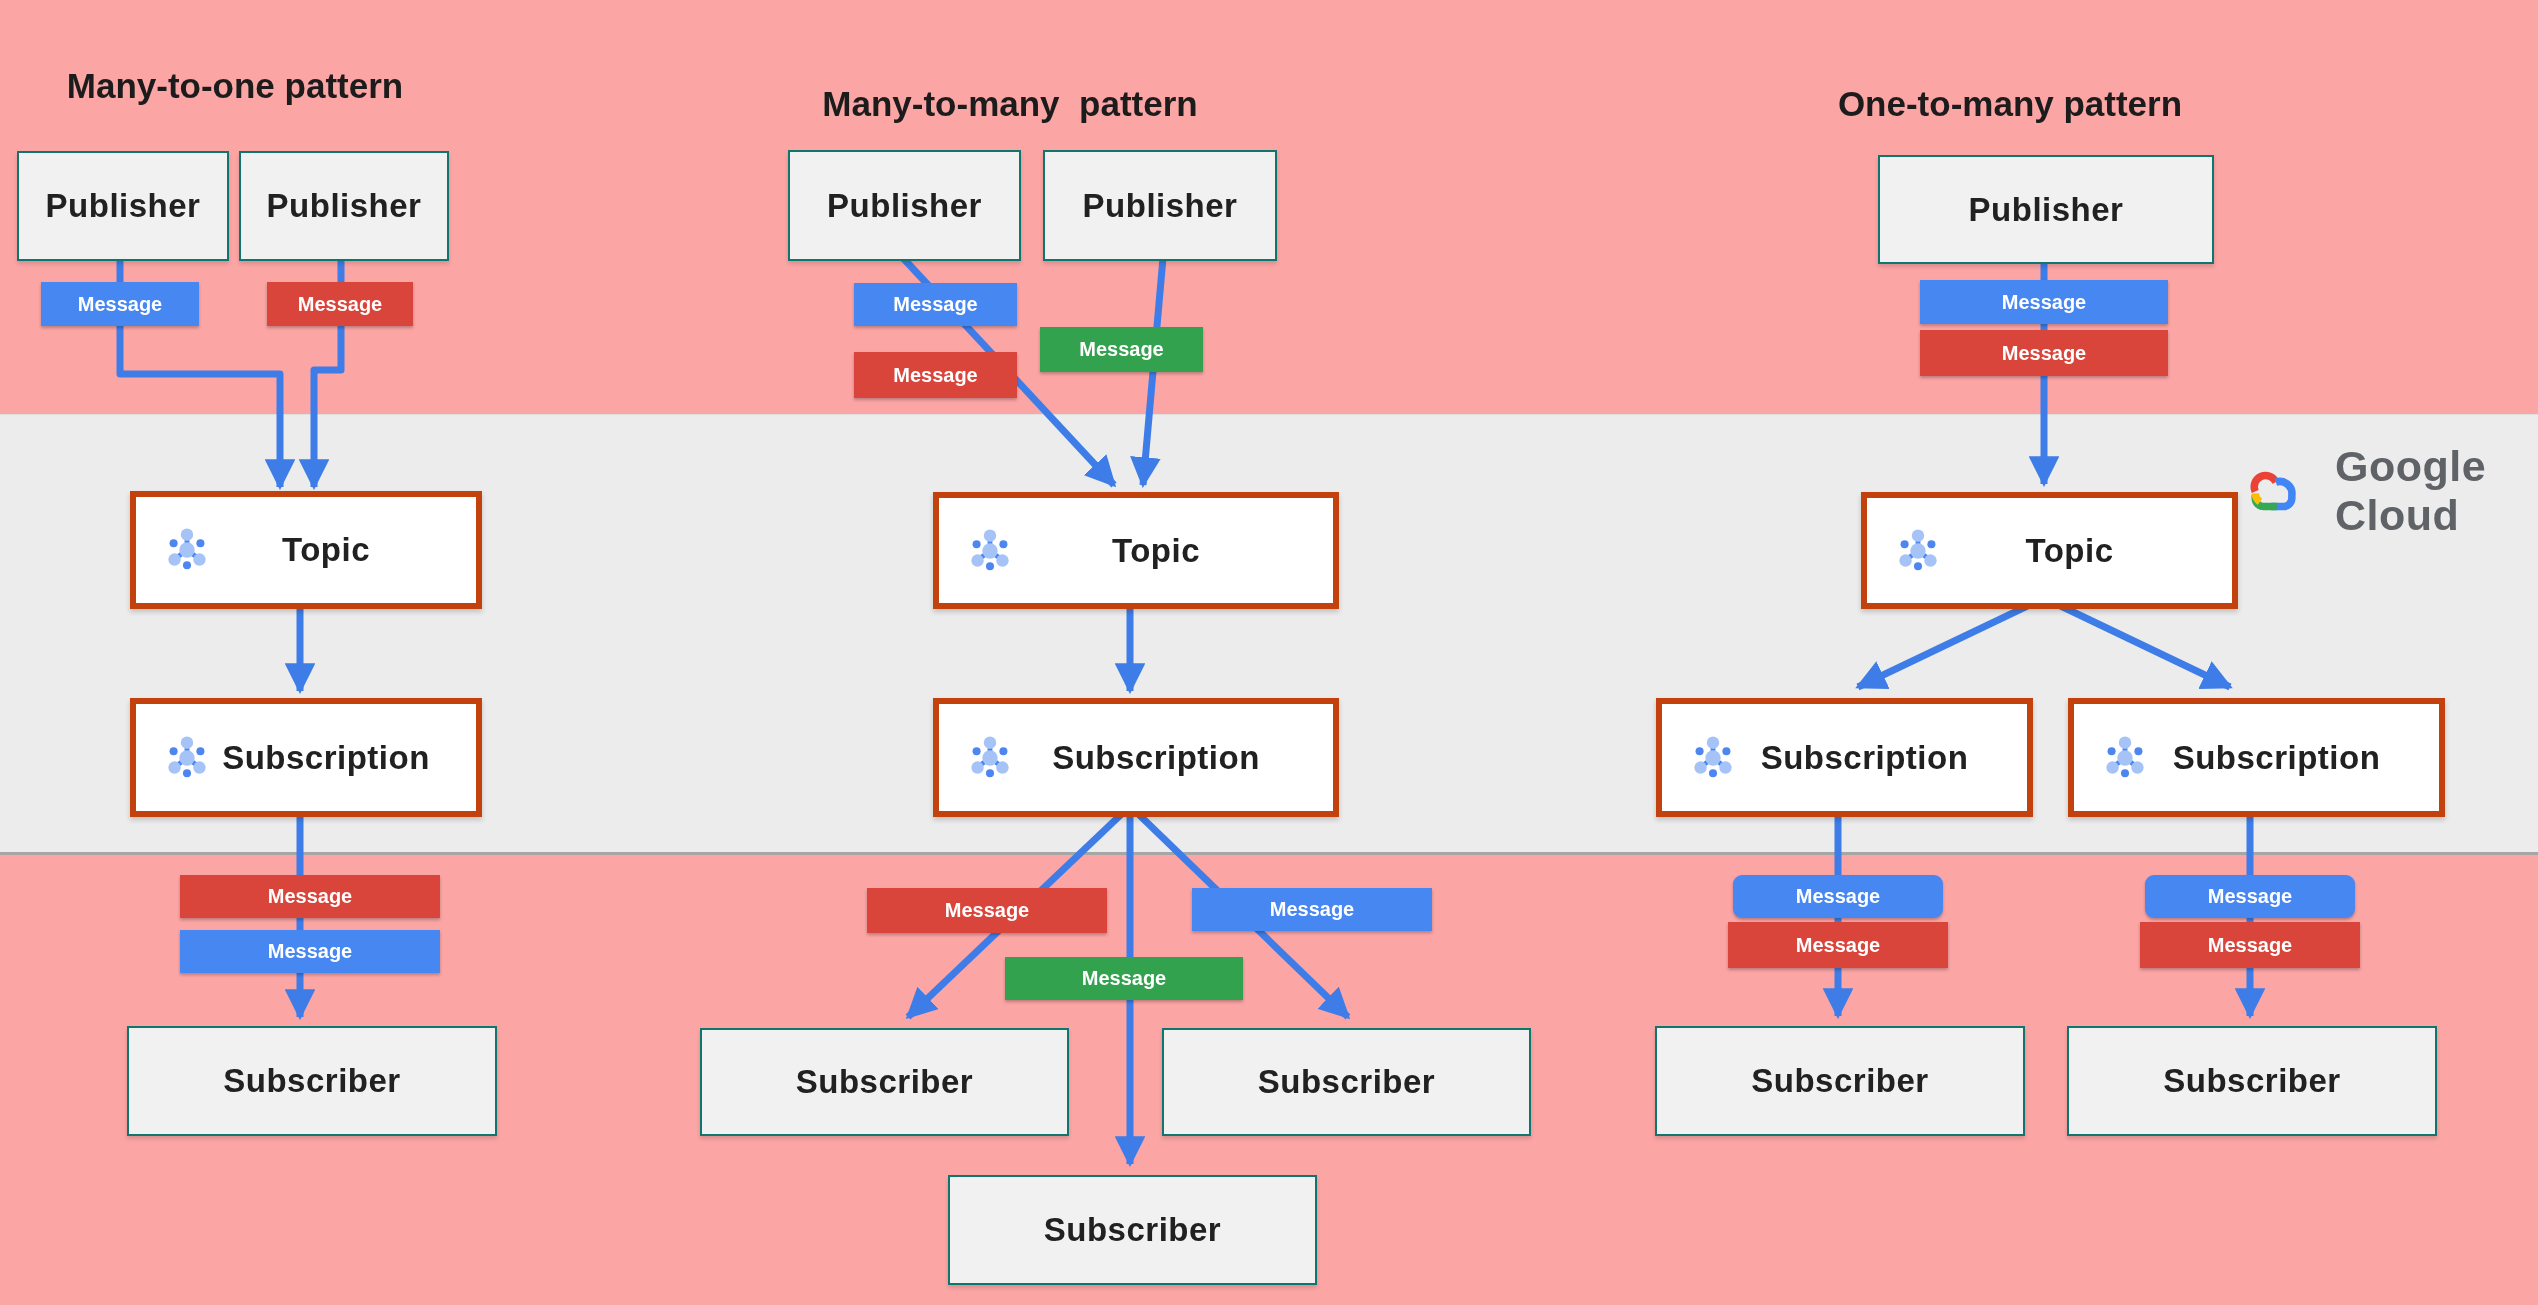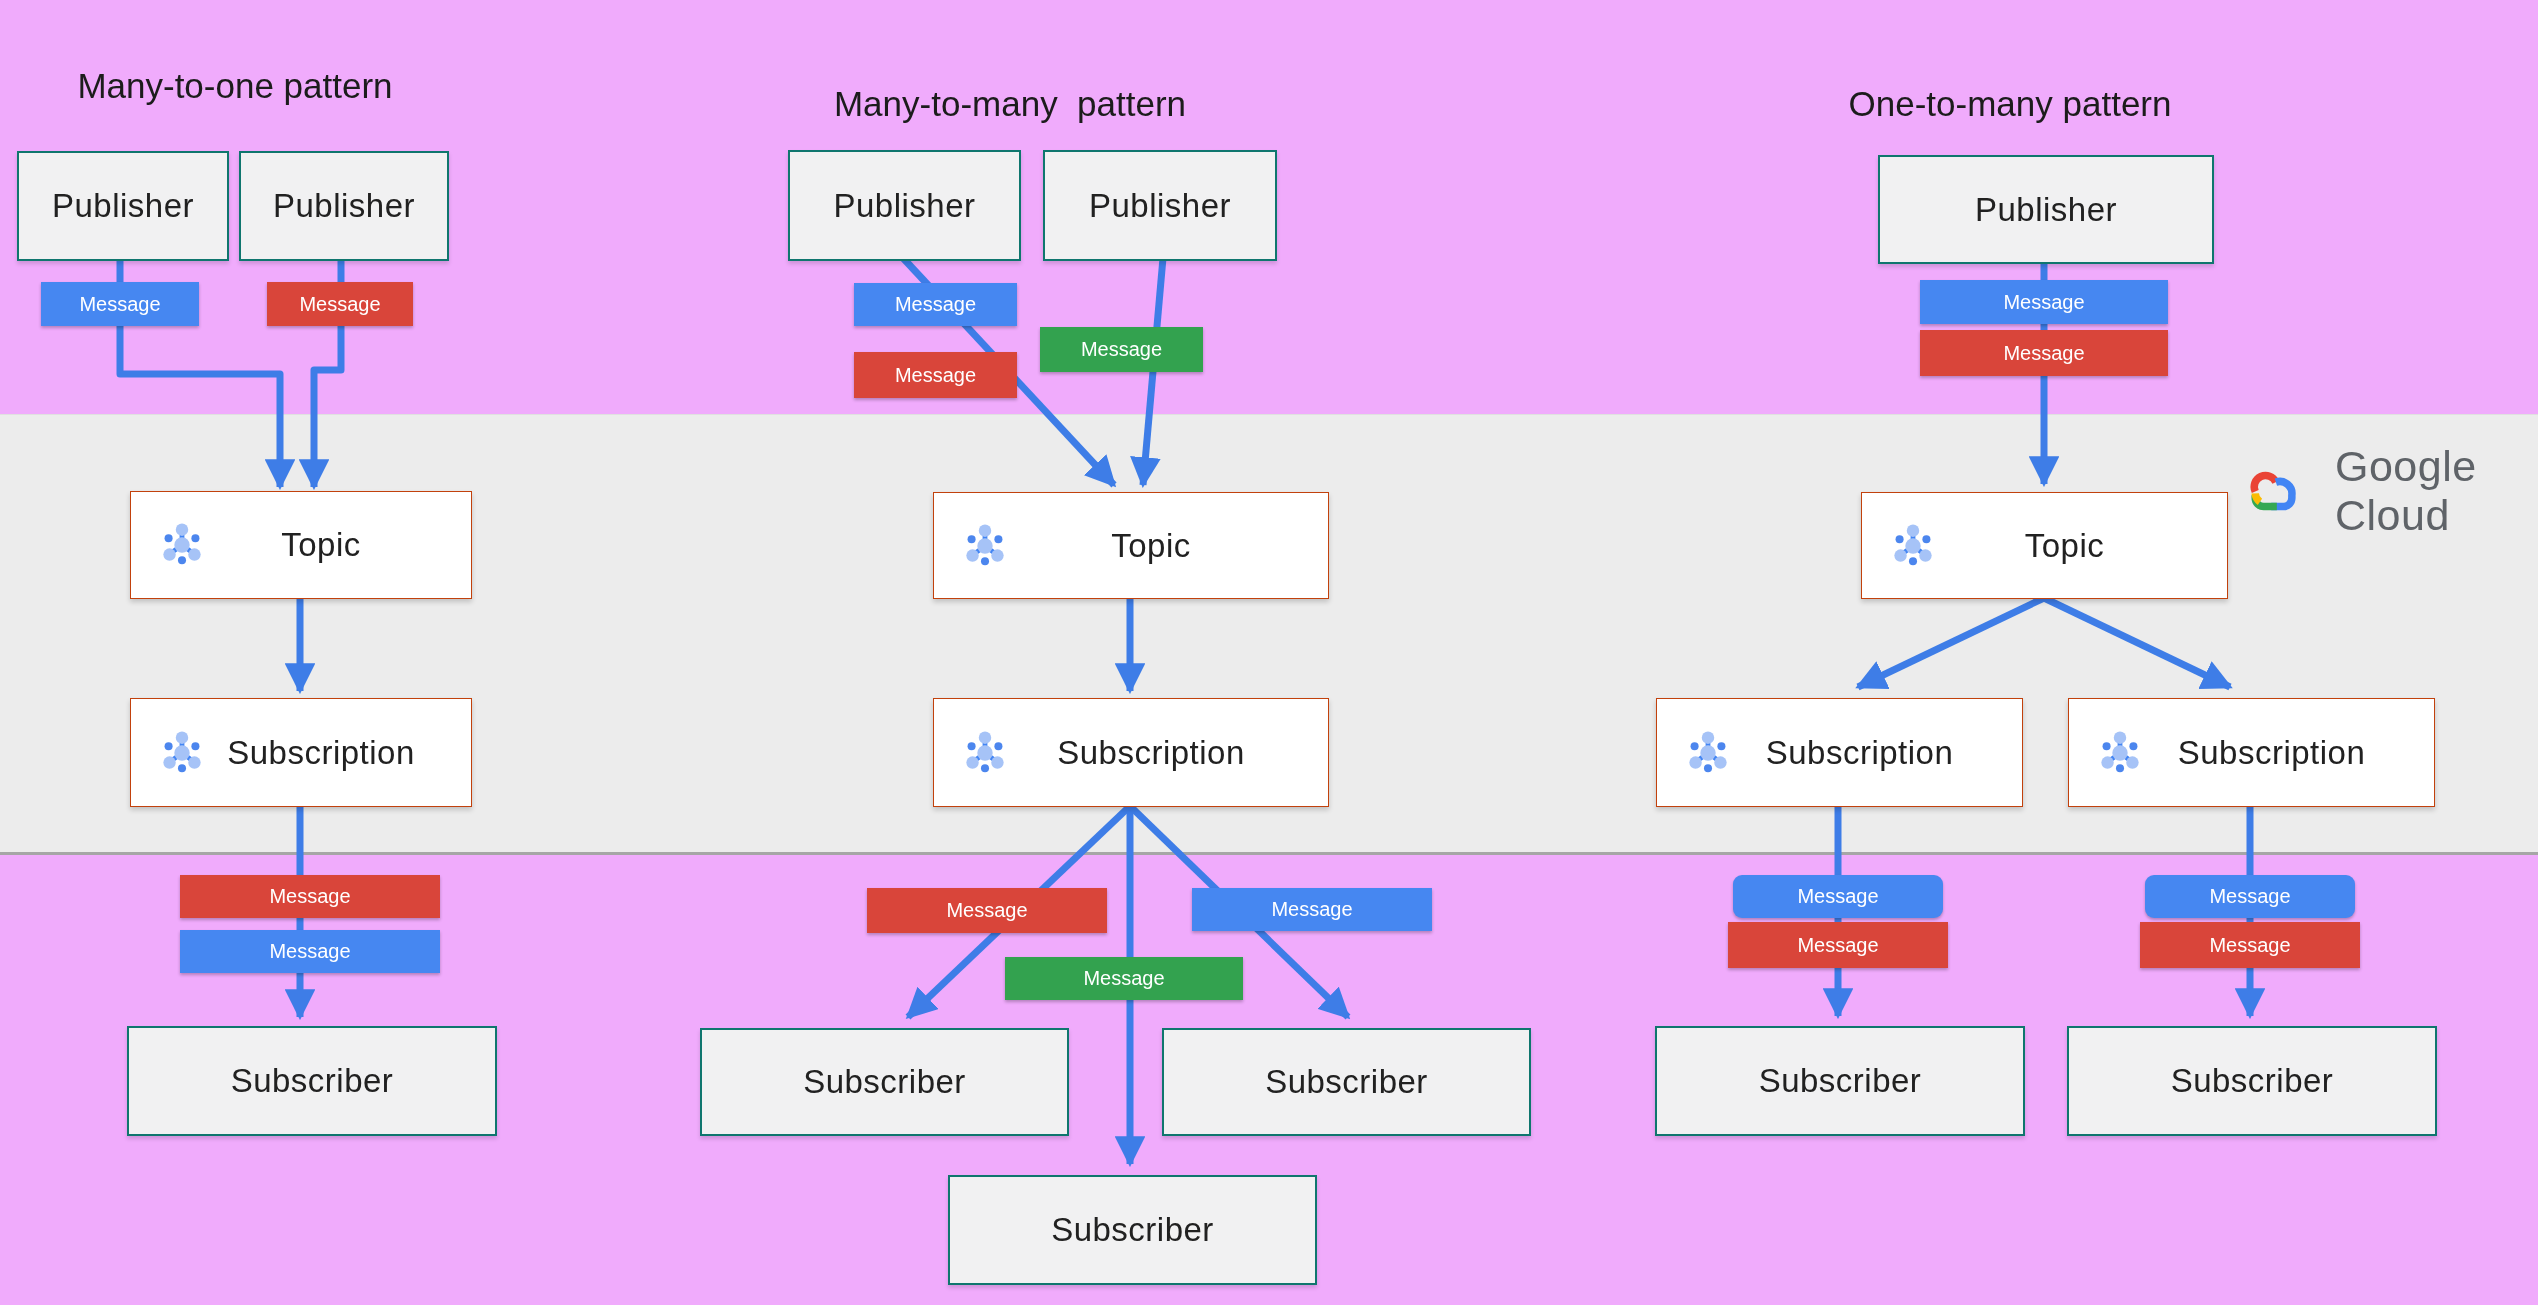--- a/index.html
+++ b/index.html
@@ -1,27 +1,27 @@
 <!DOCTYPE html>
 <html><head>
 <meta charset="utf-8">
 <style>
   html,body{margin:0;padding:0;background:#ffffff;}
   body{font-family:"Liberation Sans", sans-serif;}
-  .canvas{position:relative;width:2538px;height:1305px;background:#f0abfc;overflow:hidden;}
+  .canvas{position:relative;width:2538px;height:1305px;background:#fca5a5;overflow:hidden;font-weight:bold;}
 
   .band{position:absolute;left:0;top:414px;width:2538px;height:437px;background:#ececec;
         border-top:1px solid #e0e0e0;border-bottom:3px solid #a6a6a6;}
 
   svg.wires{position:absolute;left:0;top:0;pointer-events:none;}
 
   .node{position:absolute;display:flex;align-items:center;justify-content:center;
         font-size:33px;color:#212121;letter-spacing:0.5px;}
   .node-gray{background:#f1f1f2;border:2px solid #0f766e;box-shadow:0 3px 4px rgba(0,0,0,0.14);}
-  .node-white{background:#ffffff;border:1px solid #c2410c;box-shadow:0 3px 5px rgba(0,0,0,0.18);justify-content:flex-start;}
+  .node-white{background:#ffffff;border:6px solid #c2410c;box-shadow:0 3px 5px rgba(0,0,0,0.18);justify-content:flex-start;}
   .node-white .icon-wrap{margin-left:28px;flex:0 0 auto;display:flex;align-items:center;}
   .node-white .node-label{flex:1;text-align:center;padding-right:34px;}
 
   .badge{position:absolute;display:flex;align-items:center;justify-content:center;
          font-size:20px;color:#ffffff;box-shadow:0 2px 3px rgba(0,0,0,0.25);}
   .badge.rounded{border-radius:9px;}
 
   .title{position:absolute;font-size:35px;color:#1c1c1c;text-align:center;white-space:pre;}
 
   .gcl{position:absolute;left:2243px;top:442px;display:flex;align-items:center;}

